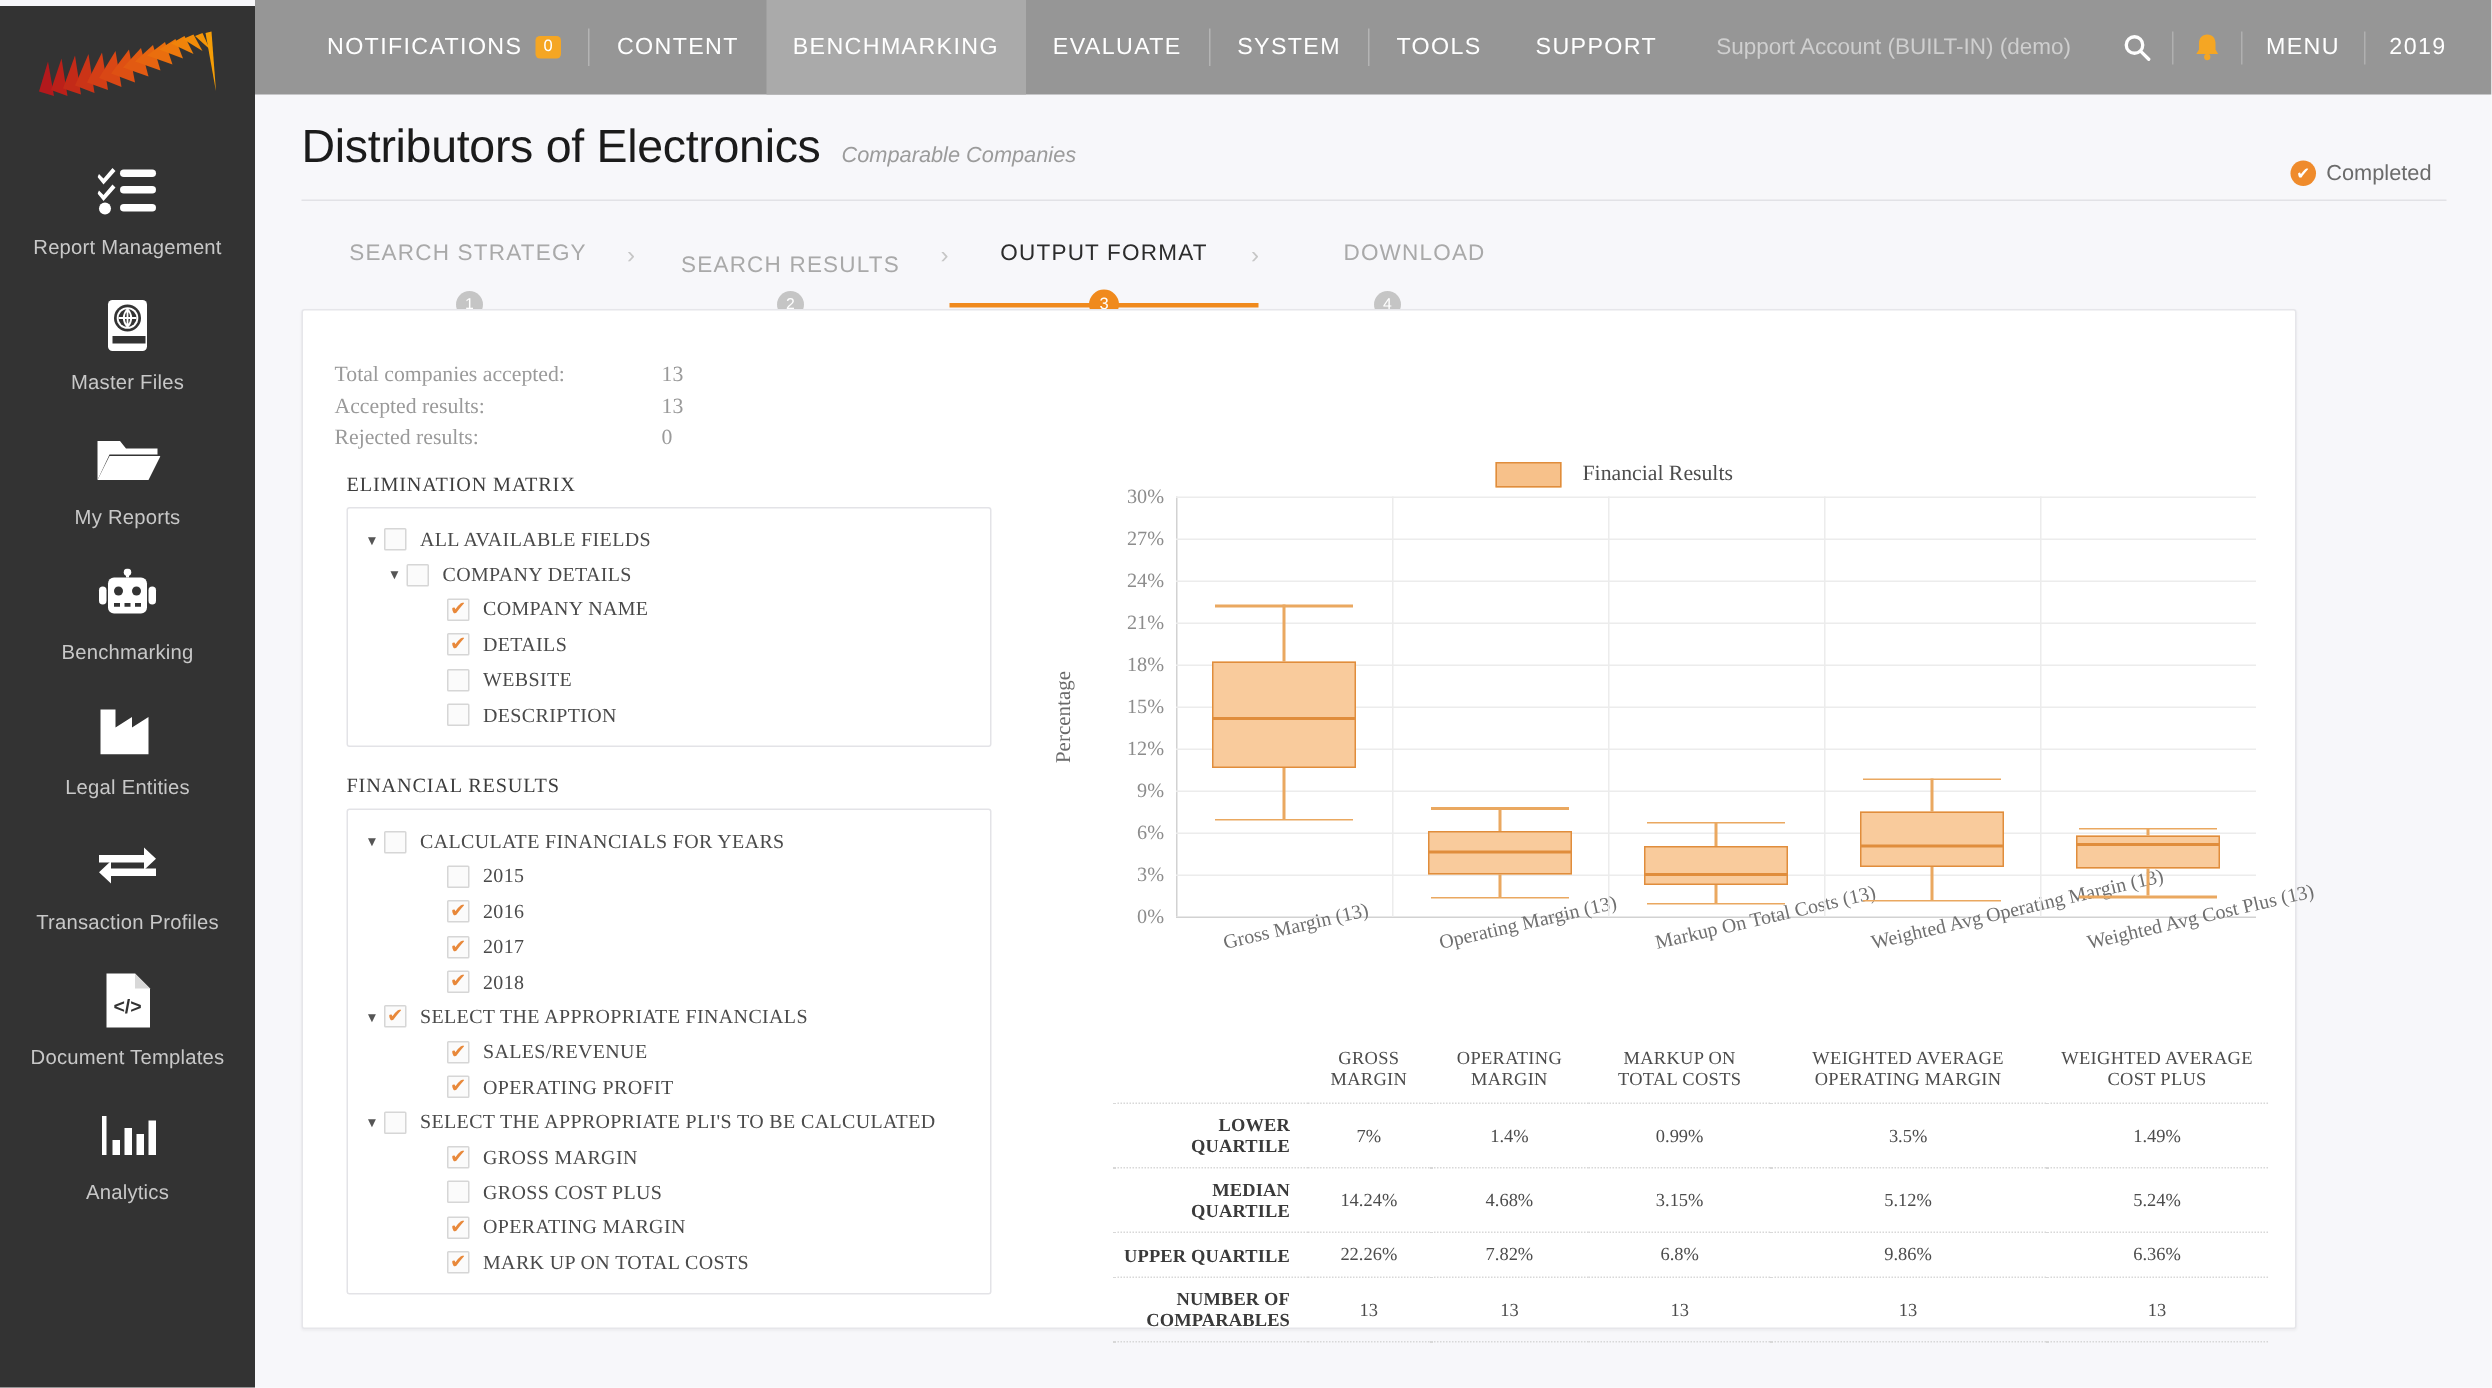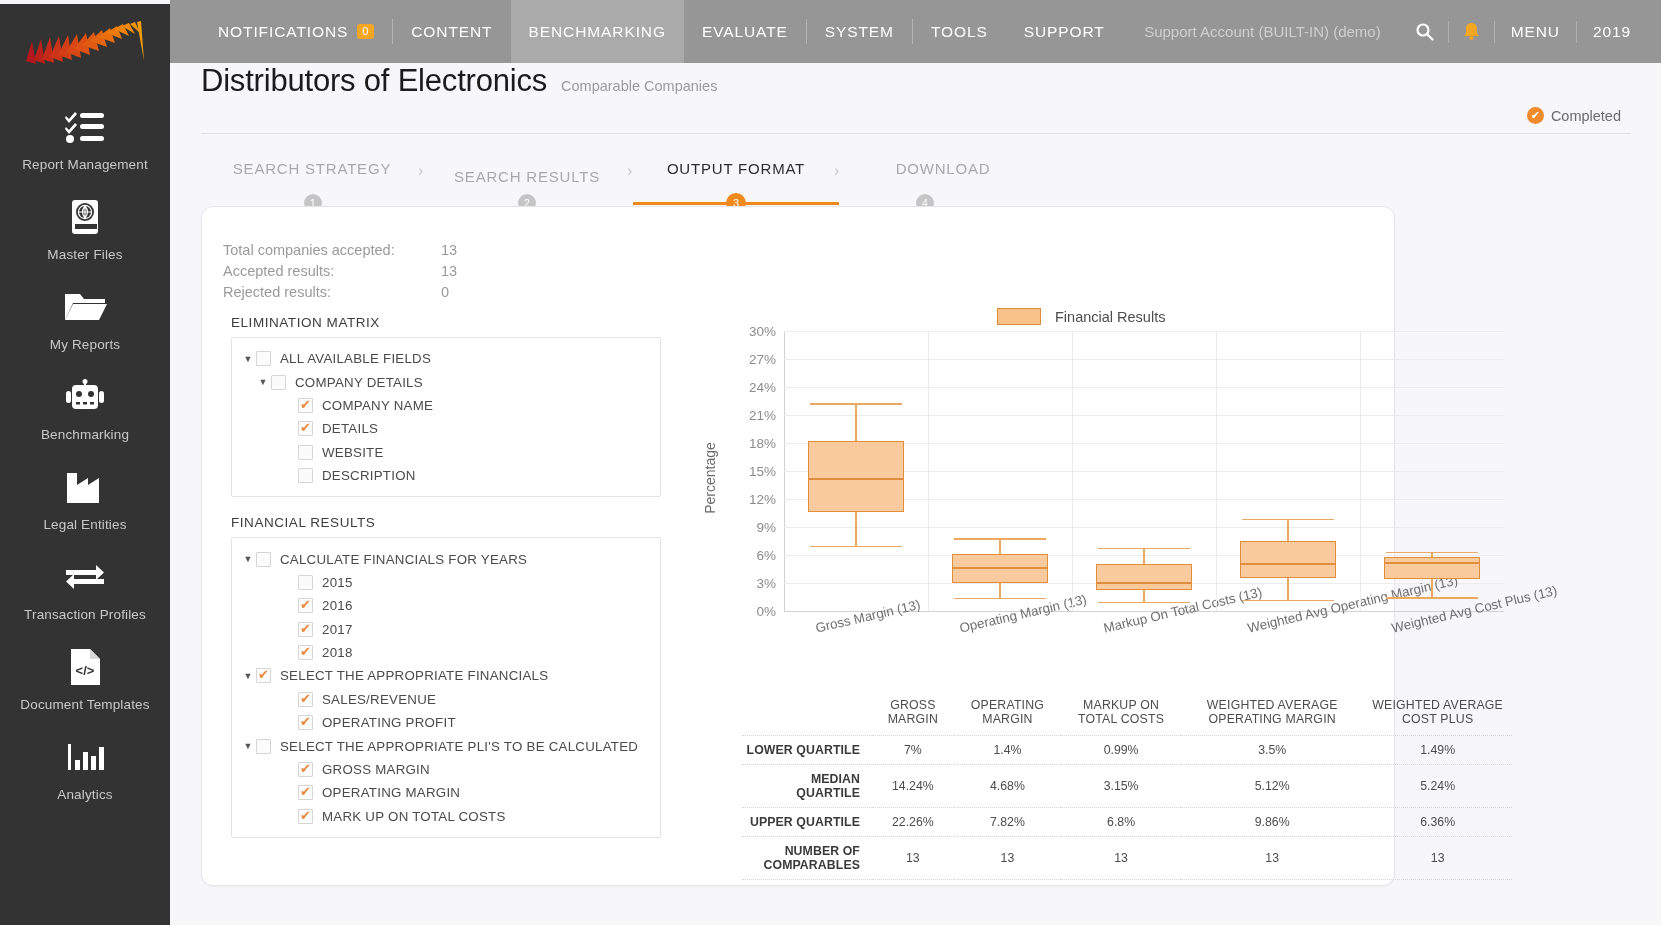--- a/index.html
+++ b/index.html
@@ -41,23 +41,23 @@
     font-size: 11px; border-radius: 3px; padding: 2px 5px 2px 5px; line-height: 1;
   }
   #tb-right { margin-left: auto; display: flex; align-items: center; padding-right: 14px; }
   #tb-account { color: #cfcfcf; font-size: 15px; margin-right: 20px; }
   .tb-icon-btn { padding: 0 14px; display: flex; align-items: center; cursor: pointer; }
   .tb-right-sep { width: 1px; height: 22px; background: #b0b0b0; }
   .tb-right-txt { color: #fff; font-size: 15.5px; letter-spacing: .9px; padding: 0 16px; cursor: pointer; }
 
   
   #page-head { position: absolute; left: 170px; top: 63px; width: 1491px; height: 77px; }
-  #title-row { position: absolute; left: 31px; top: 0; display: flex; align-items: baseline; text-align: center; }
+  #title-row { position: absolute; left: 31px; top: 17px; display: flex; align-items: baseline; text-align: center; }
   #page-title { font-size: 31px; color: #1b1b1b; font-weight: 400; letter-spacing: -.2px; }
-  #page-subtitle { font-size: 14.5px; color: #9b9b9b; margin-left: 14px; }
+  #page-subtitle { font-size: 14.5px; color: #9b9b9b; margin-left: 14px; font-style: italic; }
   #completed-wrap { position: absolute; right: 40px; top: 107px; display: flex; align-items: center; }
   #completed-icon {
     width: 17px; height: 17px; border-radius: 50%; background: #ef8b2c;
     color: #fff; font-size: 11px; display: flex; align-items: center; justify-content: center;
     margin-right: 7px;
   }
   #completed-txt { font-size: 14.5px; color: #6b6b6b; }
   #head-rule { position: absolute; left: 201px; top: 133px; width: 1430px; height: 1px; background: #e2e2e6; }
 
   
@@ -69,23 +69,24 @@
   .dot {
     position: absolute; width: 18px; height: 18px; border-radius: 50%;
     background: #c5c5c5; color: #fff; font-size: 10.5px;
     display: flex; align-items: center; justify-content: center; top: 42px;
   }
   .dot.current { background: #f08a1d; width: 20px; height: 20px; font-size: 11px; top: 41px; }
   #step-bar { position: absolute; left: 432px; top: 50px; width: 206px; height: 3px; background: #f08a1d; }
 
   
   #card {
-    position: absolute; left: 201px; top: 206px; width: 1194px; height: 680px;
-    background: #ffffff; border: 1px solid #e6e6ea; border-radius: 12px;
+    position: absolute; left: 201px; top: 206px; width: 1330px; height: 680px;
+    background: #ffffff; border: 1px solid #e6e6ea; border-radius: 2px;
     box-shadow: 0 1px 2px rgba(0,0,0,.045);
+    font-family: Liberation Serif, serif;
   }
 
   
   #summary { position: absolute; left: 21px; top: 33px; }
   .sum-row { display: flex; font-size: 14.5px; color: #9a9a9a; line-height: 21px; }
   .sum-lbl { width: 218px; }
   .sum-val { }
 
   
   #left-col { position: absolute; left: 29px; top: 108px; width: 430px; }
@@ -465,20 +466,25 @@
         </div>
         <div class="tree-row ind0">
           <span class="caret">▼</span>
           <span class="cbox"></span>
           <span class="tree-lbl">SELECT THE APPROPRIATE PLI'S TO BE CALCULATED</span>
         </div>
         <div class="tree-row ind2">
           <span class="caret blank">▼</span>
           <span class="cbox checked"></span>
           <span class="tree-lbl">GROSS MARGIN</span>
+        </div>
+        <div class="tree-row ind2">
+          <span class="caret blank">▼</span>
+          <span class="cbox"></span>
+          <span class="tree-lbl">GROSS COST PLUS</span>
         </div>
         <div class="tree-row ind2">
           <span class="caret blank">▼</span>
           <span class="cbox checked"></span>
           <span class="tree-lbl">OPERATING MARGIN</span>
         </div>
         <div class="tree-row ind2">
           <span class="caret blank">▼</span>
           <span class="cbox checked"></span>
           <span class="tree-lbl">MARK UP ON TOTAL COSTS</span>

